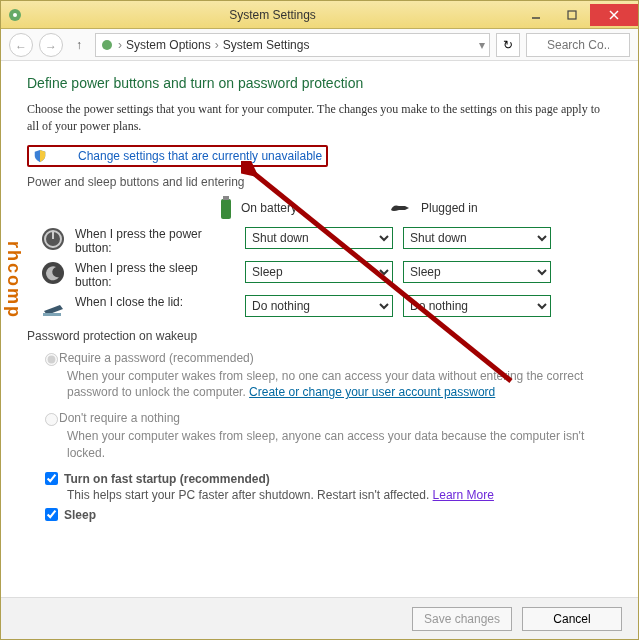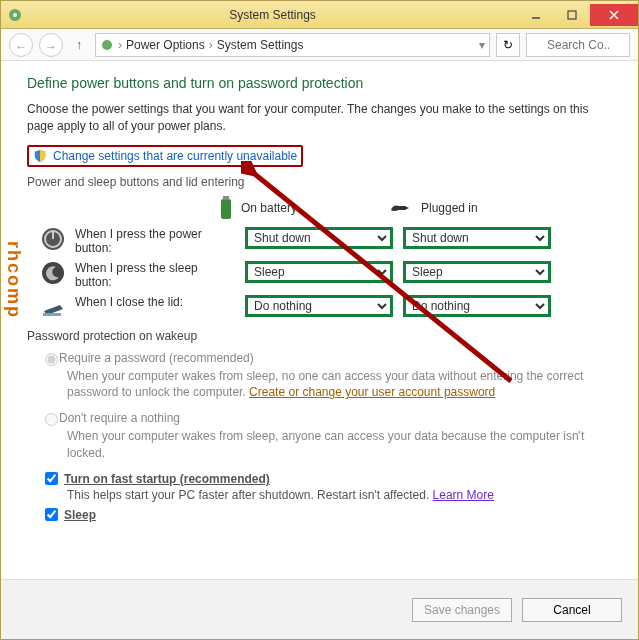--- a/index.html
+++ b/index.html
@@ -11,43 +11,43 @@
   .winbtn.close { width: 48px; background: #e04040; color: #fff; }
   .toolbar { height: 32px; background: #fafafa; border-bottom: 1px solid #ddd; display: flex; align-items: center; padding: 0 8px; gap: 6px; }
   .navarrow { width: 24px; height: 24px; border: 1px solid #ccc; border-radius: 50%; background: #fff; color: #999; display: flex; align-items: center; justify-content: center; cursor: pointer; }
   .up { width: 20px; height: 20px; color: #555; display: flex; align-items: center; justify-content: center; cursor: pointer; }
   .breadcrumb { flex: 1; height: 24px; border: 1px solid #ccc; background: #fff; display: flex; align-items: center; padding: 0 4px; gap: 4px; color: #333; }
   .breadcrumb span.sep { color: #888; }
   .refresh { width: 24px; height: 24px; border: 1px solid #ccc; background: #fff; display: flex; align-items: center; justify-content: center; cursor: pointer; }
   .search { width: 104px; height: 24px; border: 1px solid #ccc; background: #fff; padding: 0 20px; color: #888; }
   .content { background: #fff; padding: 14px 24px 60px 26px; height: calc(100% - 28px - 32px); overflow: hidden; position: relative; }
   h2.section-title { color: #1f6f3d; font-size: 14px; font-weight: 400; margin-bottom: 10px; }
-  p.desc { color: #333; margin-bottom: 10px; line-height: 1.4; }
+  p.desc { color: #333; margin-bottom: 10px; line-height: 1.4; font-family: Liberation Serif, serif; }
   .link-row { display: flex; align-items: center; gap: 6px; margin: 2px 0 8px 0; border: 2px solid #a00000; padding: 2px 4px; width: fit-content; border-radius: 2px; }
-  .link-row a { color: #1560c0; text-decoration: none; }
+  .link-row a { color: #1560c0; text-decoration: none; margin-left: 25px; }
   .shield { width: 14px; height: 14px; }
   .subhead { color: #555; margin: 6px 0 6px 0; }
   .columns { display: flex; gap: 20px; margin-left: 190px; margin-bottom: 6px; }
   .colhead { display: flex; align-items: center; gap: 6px; width: 152px; color: #333; }
   .row { display: flex; align-items: flex-start; gap: 10px; margin: 6px 0 6px 14px; }
   .row .ico { width: 24px; height: 24px; }
   .row .label { width: 160px; color: #333; }
-  select.combo { width: 148px; height: 22px; border: 3px solid #15803d; background: #fff; color: #333; padding: 0 2px; }
+  select.combo { width: 148px; height: 22px; border: 1px solid #15803d; background: #fff; color: #333; padding: 0 2px; }
   .pw-section { margin-top: 10px; }
   .pw-section .subhead2 { color: #444; margin-bottom: 8px; }
   .radio-row { display: flex; align-items: flex-start; gap: 1px; margin: 4px 0 2px 18px; }
   .radio-row input { margin-top: 2px; }
   .radio-row .rlabel { color: #888; }
   .radio-desc { color: #888; margin: 2px 0 10px 40px; line-height: 1.4; }
-  .radio-desc a { color: #a16207; text-decoration: underline; }
+  .radio-desc a { color: #0369a1; text-decoration: underline; }
   .shutdown .chk-row { display: flex; align-items: center; gap: 6px; margin: 4px 0 2px 18px; }
-  .shutdown .chk-row .clabel { color: #555; font-weight: bold; text-decoration: underline; }
+  .shutdown .chk-row .clabel { color: #555; font-weight: bold; }
   .shutdown .chk-desc { color: #555; margin: 0 0 6px 40px; }
   .shutdown .chk-desc a { color: #6d28d9; text-decoration: underline; }
-  .footer { position: absolute; bottom: 0; left: 0; right: 0; height: 60px; background: #f2f2f2; border-top: 1px solid #ddd; display: flex; align-items: center; justify-content: flex-end; gap: 10px; padding: 8px 16px; }
+  .footer { position: absolute; bottom: 0; left: 0; right: 0; height: 42px; background: #f2f2f2; border-top: 1px solid #ddd; display: flex; align-items: center; justify-content: flex-end; gap: 10px; padding: 8px 16px; }
   .footer button { width: 100px; height: 24px; border: 1px solid #aaa; background: #f8f8f8; cursor: pointer; }
   .footer button:disabled { color: #999; }
   .watermark { position: absolute; left: 2px; top: 240px; color: #d66a00; font-weight: bold; font-size: 18px; letter-spacing: 2px; writing-mode: vertical-rl; z-index: 50; }
   .arrow-overlay { position: absolute; left: 240px; top: 160px; pointer-events: none; z-index: 40; }
 </style>
 </head>
 <body>
 
 <div class="titlebar">
   <svg class="app-ico" viewBox="0 0 16 16">
@@ -75,21 +75,21 @@
 
 <div class="toolbar">
   <div class="navarrow">←</div>
   <div class="navarrow">→</div>
   <div class="up">↑</div>
   <div class="breadcrumb">
     <svg width="14" height="14">
         <circle cx="7" cy="7" r="5" fill="#6a6"></circle>
       </svg>
     <span class="sep">›</span>
-    <span>Power Options</span>
+    <span>System Options</span>
     <span class="sep">›</span>
     <span>System Settings</span>
     <span style="flex:1"></span>
     <span class="sep">▾</span>
   </div>
   <div class="refresh">↻</div>
   <input class="search" placeholder="Search Co..." style="">
 </div>
 
 <div class="content">

